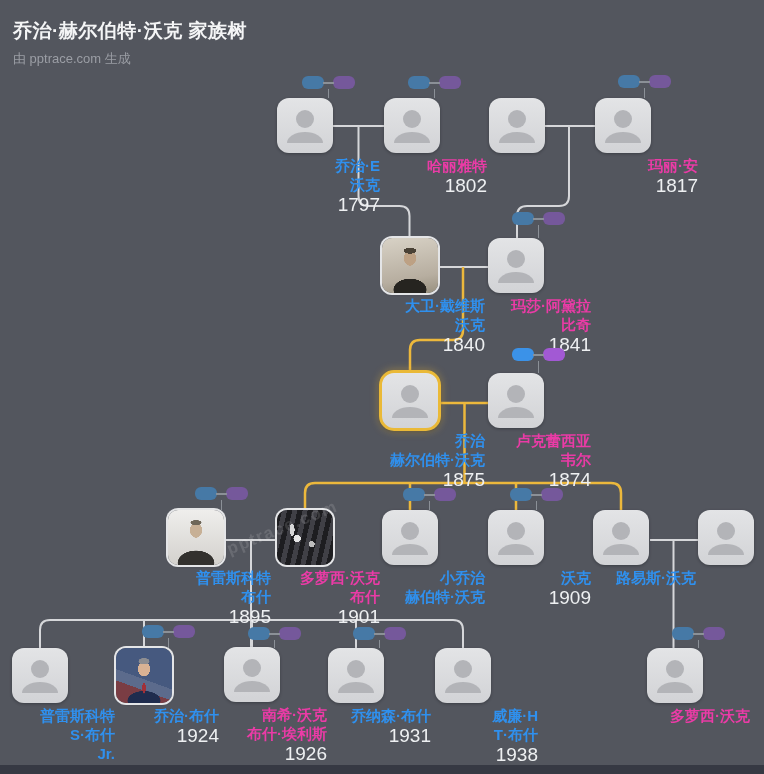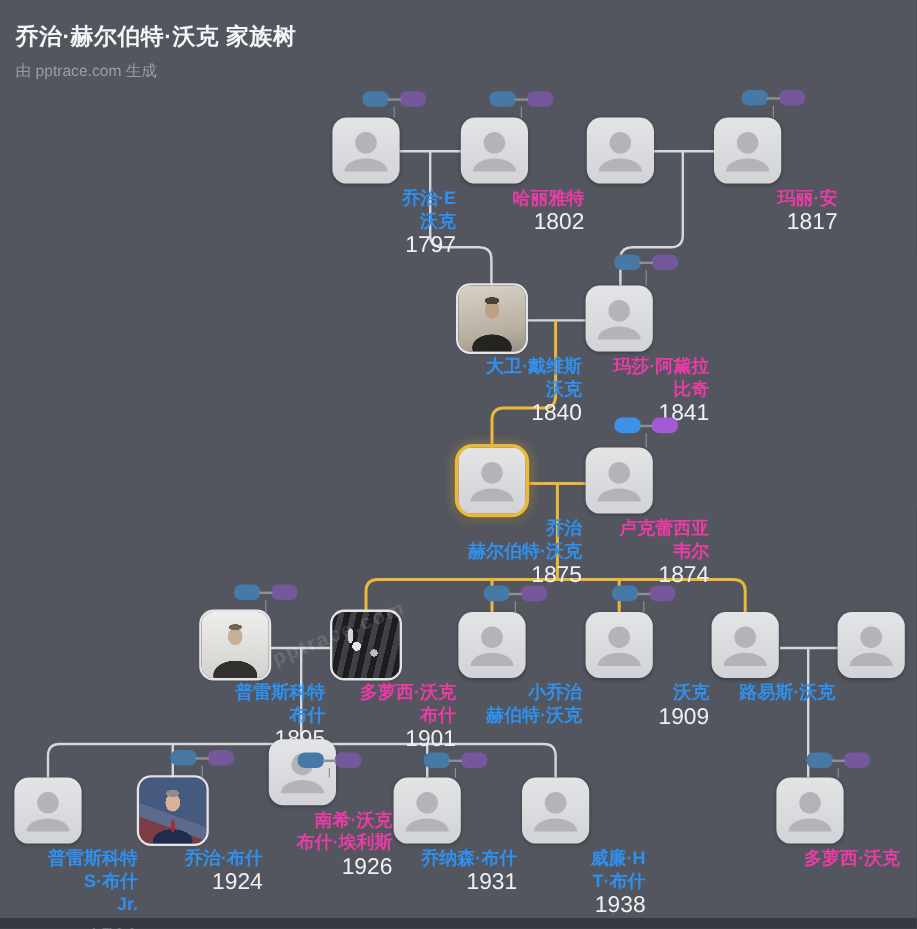--- a/index.html
+++ b/index.html
@@ -259,21 +259,21 @@
           <div class="yr">1922</div>
         </div>
       </div>
       <div class="person" style="left: 116px; top: 648px;">
         <div class="card ph photo-gbush"></div>
         <div class="label">
           <div class="nm blue">乔治·布什</div>
           <div class="yr">1924</div>
         </div>
       </div>
-      <div class="person" style="left: 224px; top: 616px; border-radius: 25px;">
+      <div class="person" style="left: 224px; top: 647px; border-radius: 25px;">
         <div class="card">
           <svg viewBox="0 0 56 55" width="56" height="55">
             <circle cx="28" cy="21" r="9" fill="#b3b4b8"></circle>
             <path d="M10 45 a18 11 0 0 1 36 0 z" fill="#b3b4b8"></path>
           </svg>
         </div>
         <div class="label">
           <div class="nm pink">南希·沃克</div>
           <div class="nm pink">布什·埃利斯</div>
           <div class="yr">1926</div>

